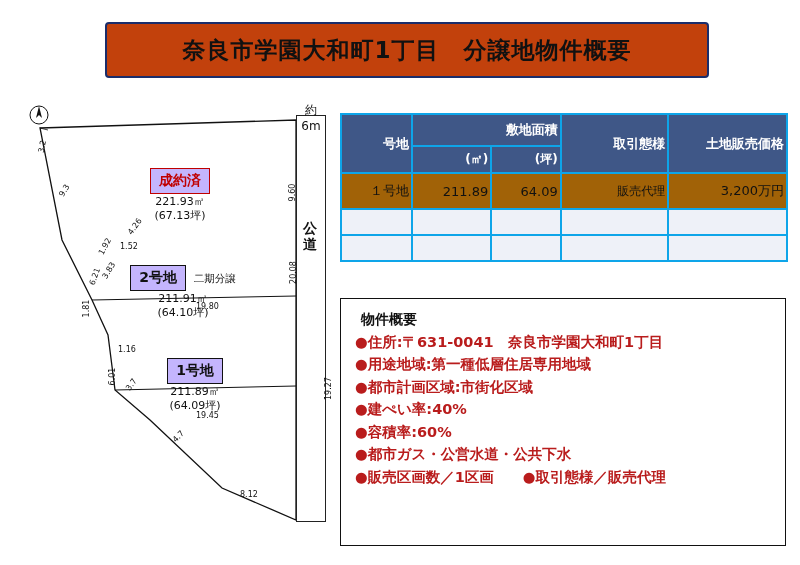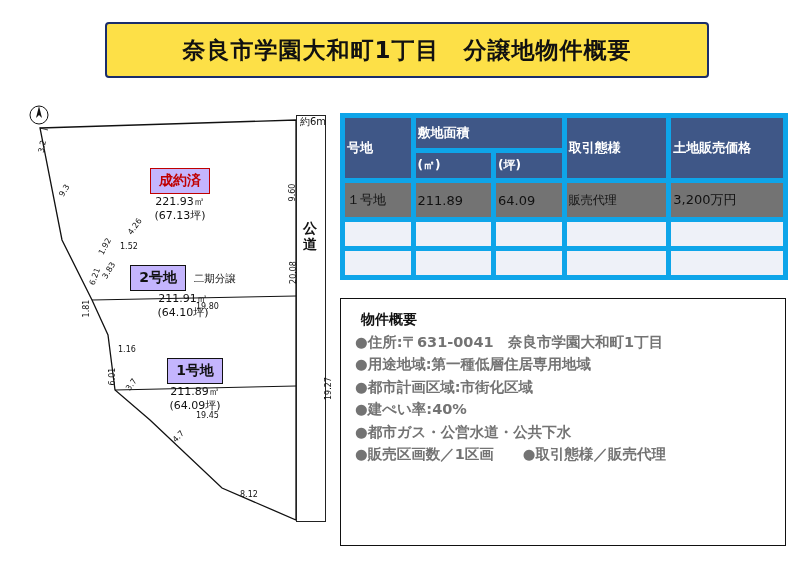--- a/index.html
+++ b/index.html
@@ -17,21 +17,21 @@
 
   
   .title-box {
     position: absolute;
     left: 105px;
     top: 22px;
     width: 600px;
     height: 52px;
     border: 2px solid #1a2d6b;
     border-radius: 4px;
-    background: #fde047;
+    background: #c2410c;
     display: flex;
     align-items: center;
     justify-content: center;
   }
   .title-text {
     font-size: 23px;
     font-weight: bold;
     color: #111111;
     letter-spacing: 1px;
     white-space: pre;
@@ -101,25 +101,25 @@
     width: 20px;
     font-size: 14px;
     font-weight: bold;
     text-align: center;
     line-height: 1.15;
     color: #111;
   }
   .road-top-dim {
     position: absolute;
     left: 296px;
-    top: 25px;
-    font-size: 10px;
+    top: 12px;
+    font-size: 12px;
     color: #111;
     width: 30px;
-    text-align: right;
+    text-align: center;
   }
   .road-right-dim {
     position: absolute;
     left: 324px;
     top: 310px;
     font-size: 8px;
     color: #111;
     transform: rotate(-90deg);
     transform-origin: left top;
   }
@@ -137,37 +137,37 @@
     left: 340px;
     top: 113px;
     width: 448px;
   }
   table.spec {
     border-collapse: collapse;
     width: 100%;
     font-size: 12px;
   }
   table.spec th, table.spec td {
-    border: 5px solid #0ea5e9;
-    text-align: left;
+    border: 2px solid #0ea5e9;
+    text-align: right;
     color: #111;
   }
   table.spec th {
     background: #3f5787;
     color: #ffffff;
     font-weight: bold;
     padding: 6px 2px;
     font-size: 13px;
   }
   table.spec th.sub {
     font-size: 12px;
     padding: 4px 2px;
   }
   table.spec td {
-    background: #737373;
+    background: #a16207;
     padding: 8px 2px;
     font-size: 13px;
   }
   table.spec tr.empty td {
     background: #eef1f8;
     height: 24px;
     padding: 0;
   }
 
   
@@ -189,21 +189,21 @@
     color: #111;
   }
   .details ul {
     list-style: none;
     margin: 0;
     padding: 0;
   }
   .details li {
     font-size: 14.5px;
     font-weight: bold;
-    color: #737373;
+    color: #b91c1c;
     line-height: 1.55;
     white-space: pre;
   }
 </style>
 </head>
 <body>
 
 <div class="title-box">
   <div class="title-text">奈良市学園大和町1丁目　分譲地物件概要</div>
 </div>
@@ -308,16 +308,17 @@
   </table>
 </div>
 
 <div class="details">
   <h4>物件概要</h4>
   <ul>
     <li>●住所:〒631-0041　奈良市学園大和町1丁目</li>
     <li>●用途地域:第一種低層住居専用地域</li>
     <li>●都市計画区域:市街化区域</li>
     <li>●建ぺい率:40%</li>
+    <li>●容積率:60%</li>
     <li>●都市ガス・公営水道・公共下水</li>
     <li>●販売区画数／1区画　　●取引態様／販売代理</li>
   </ul>
 </div>
 
 </body></html>

